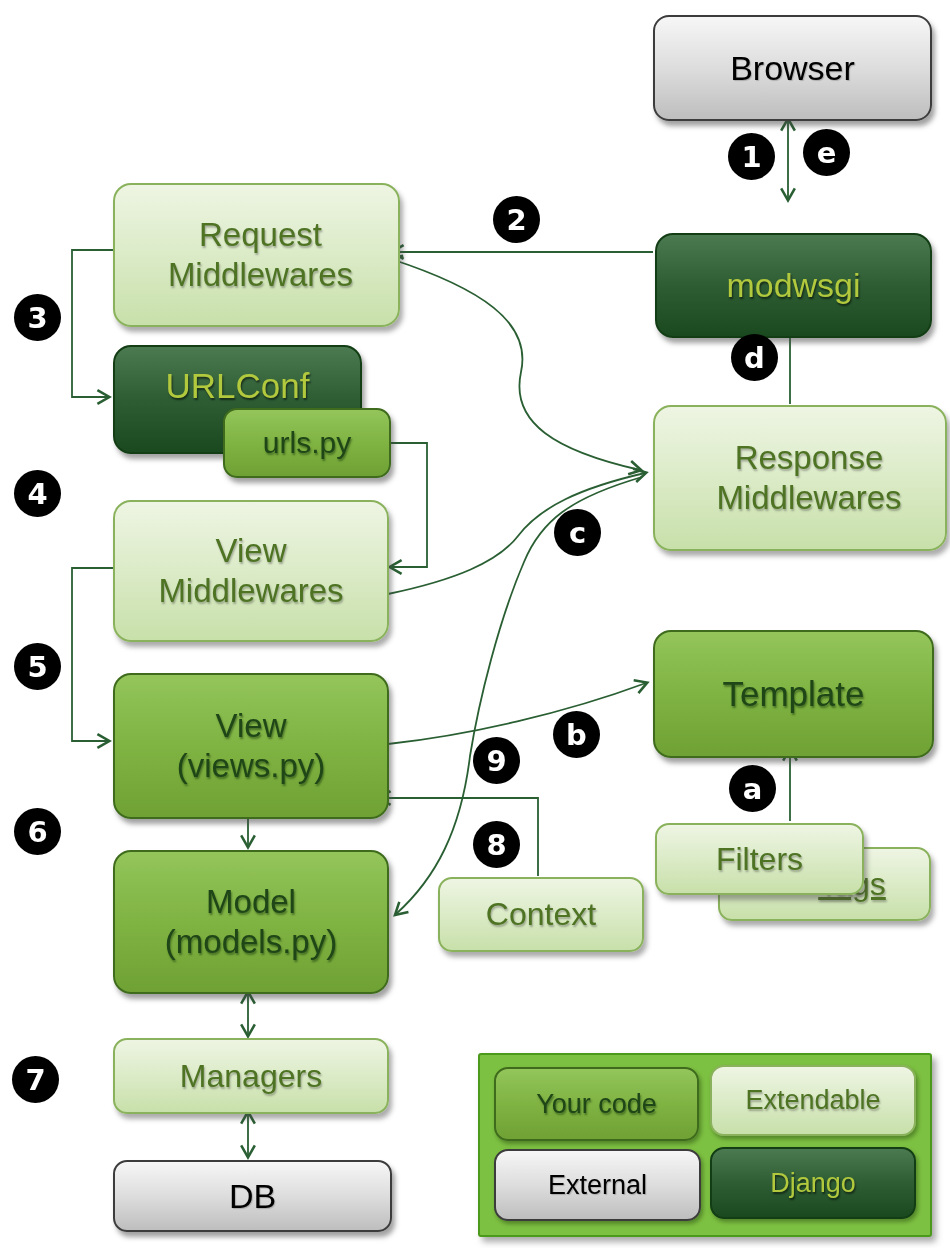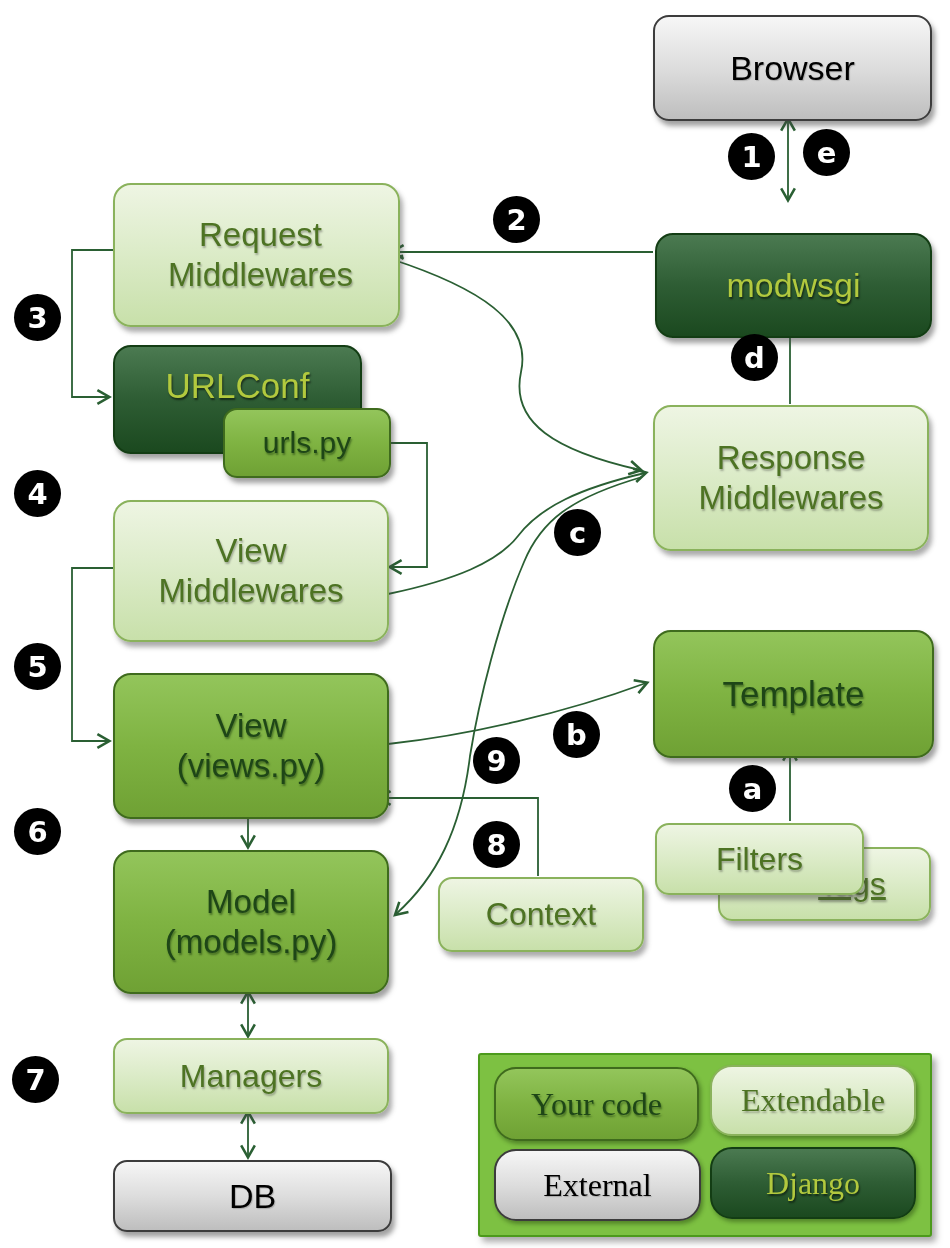--- a/index.html
+++ b/index.html
@@ -20,21 +20,21 @@
         box-shadow:3px 5px 5px rgba(70,70,70,.5);text-shadow:1px 2px 2px rgba(0,0,0,.55);}
   .external{background:linear-gradient(180deg,#f6f6f6 0%,#dddddd 50%,#bebebe 100%);
         border:2px solid #3c3c3c;color:#000;
         box-shadow:3px 5px 5px rgba(70,70,70,.5);text-shadow:1px 1px 1px rgba(0,0,0,.2);}
   .badge{position:absolute;z-index:3;width:47px;height:47px;border-radius:50%;background:#000;
         color:#fff;display:flex;align-items:center;justify-content:center;
         font-family:"DejaVu Sans",sans-serif;font-weight:bold;font-size:29px;}
   .legend{position:absolute;z-index:2;left:478px;top:1053px;width:450px;height:180px;
         background:#7dc142;border:2px solid #4c9a1b;border-radius:3px;
         box-shadow:4px 5px 6px rgba(90,90,90,.5);}
-  .legend .node{border-radius:22px;font-size:32px;box-shadow:2px 3px 4px rgba(30,60,10,.45);font-family:Liberation Serif, serif;}
+  .legend .node{border-radius:14px;font-size:27px;box-shadow:2px 3px 4px rgba(30,60,10,.45);}
   .fs33{font-size:33px;} .fs34{font-size:34px;} .fs35{font-size:35px;}
   .fs32{font-size:32px;} .fs30{font-size:30px;}
 </style>
 </head>
 <body>
 
 <svg class="wires" width="950" height="1248" viewBox="0 0 950 1248">
   <defs>
     <marker id="ah" viewBox="0 0 10 10" refX="7.2" refY="5" markerWidth="9.5" markerHeight="9.5" orient="auto-start-reverse">
       <path d="M1,1 L8,5 L1,9" fill="none" stroke="#2a5f33" stroke-width="1.5"></path>
@@ -96,21 +96,21 @@
 </div>
 
 <div class="node extendable fs32" style="left:113px;top:1038px;width:272px;height:72px;border-radius:14px;">
   <span class="label">Managers</span>
 </div>
 
 <div class="node external fs34" style="left:113px;top:1160px;width:275px;height:68px;border-radius:14px;">
   <span class="label">DB</span>
 </div>
 
-<div class="node extendable fs33" style="left:653px;top:405px;width:272px;height:142px;">
+<div class="node extendable fs33" style="left:653px;top:405px;width:272px;height:142px;padding-left:18px;">
   <span class="label">Response
 Middlewares</span>
 </div>
 
 <div class="node your_code fs35" style="left:653px;top:622px;width:277px;height:124px;margin-top:8px;">
   <span class="label">Template</span>
 </div>
 
 <div class="node extendable fs32" style="left:655px;top:823px;width:205px;height:68px;border-radius:14px;z-index:3;">
   <span class="label">Filters</span>

